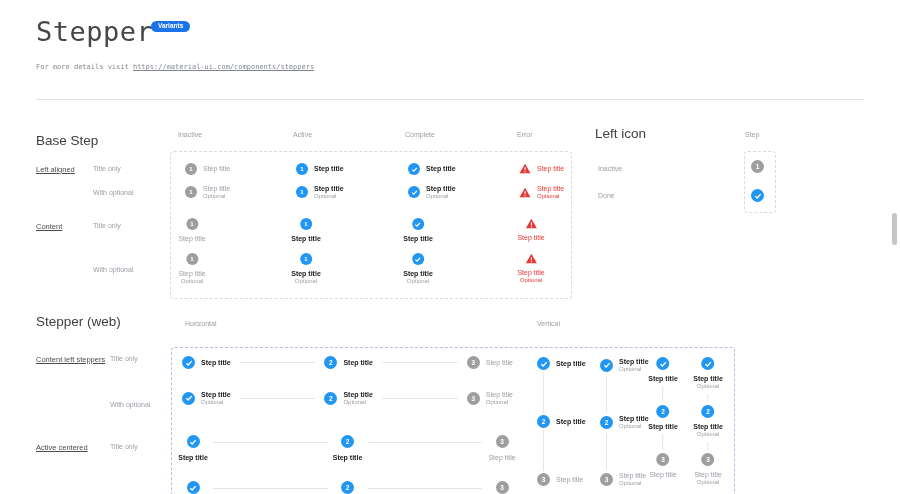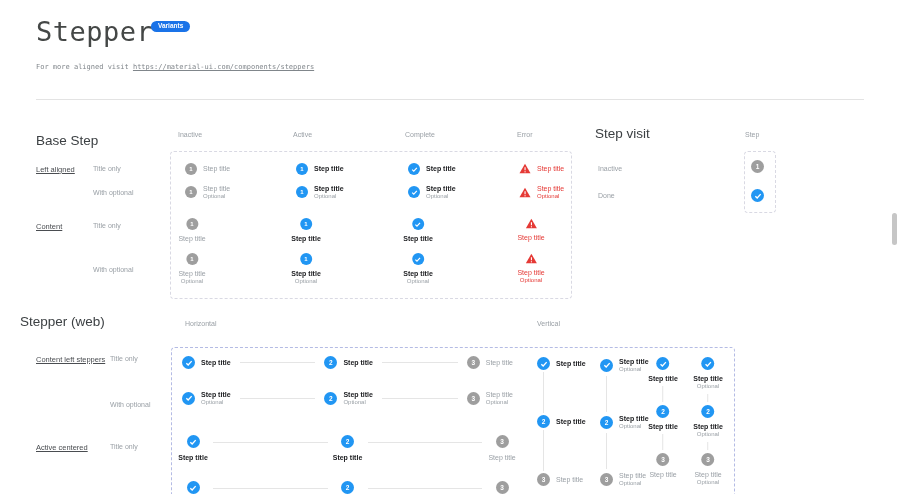--- a/index.html
+++ b/index.html
@@ -59,30 +59,30 @@
   .vlinec{width:1px;background:#e5e5e5;margin:3px 0;}
   .mt4{margin-top:4px;}
 
   .scrollthumb{width:5px;height:32px;border-radius:3px;background:#c6c6c6;}
 </style>
 </head>
 <body>
 
 <div class="abs page-title" style="left:36px;top:16px">Stepper</div>
 <div class="abs badge" style="left:151px;top:21px">Variants</div>
-<div class="abs subtitle" style="left:36px;top:63px"><span>For more aligned visit </span><a href="#">https://material-ui.com/components/steppers</a></div>
+<div class="abs subtitle" style="left:36px;top:63px"><span>For more details visit </span><a href="#">https://material-ui.com/components/steppers</a></div>
 <div class="abs divider" style="left:36px;top:99px;width:828px"></div>
 
 <div class="abs sec" style="left:36px;top:133px">Base Step</div>
 <div class="abs colh" style="left:178px;top:131px">Inactive</div>
 <div class="abs colh" style="left:293px;top:131px">Active</div>
 <div class="abs colh" style="left:405px;top:131px">Complete</div>
 <div class="abs colh" style="left:517px;top:131px">Error</div>
 
-<div class="abs sec" style="left:595px;top:126px">Step visit</div>
+<div class="abs sec" style="left:595px;top:126px">Left icon</div>
 <div class="abs colh" style="left:745px;top:131px">Step</div>
 
 <div class="abs dash" style="left:170px;top:151px;width:400px;height:146px"></div>
 <div class="abs dash" style="left:744px;top:151px;width:30px;height:60px"></div>
 
 <div class="abs lbl" style="left:36px;top:165px">Left aligned</div>
 <div class="abs sub" style="left:93px;top:165px">Title only</div>
 <div class="abs sub" style="left:93px;top:189px">With optional</div>
 <div class="abs lbl" style="left:36px;top:222px">Content</div>
 <div class="abs sub" style="left:93px;top:222px">Title only</div>
@@ -244,21 +244,21 @@
     </span>
 </div>
 <div class="abs" style="left:751px;top:189px">
   <span class="ic s13 blue">
       <svg width="8" height="8" viewBox="0 0 24 24">
         <path d="M4 12.5l5.5 5.5L20 6.5" stroke="#fff" stroke-width="4" fill="none"></path>
       </svg>
     </span>
 </div>
 
-<div class="abs sec" style="left:20px;top:314px">Stepper (web)</div>
+<div class="abs sec" style="left:36px;top:314px">Stepper (web)</div>
 <div class="abs colh" style="left:185px;top:320px">Horizontal</div>
 <div class="abs colh" style="left:537px;top:320px">Vertical</div>
 
 <div class="abs dash web" style="left:171px;top:347px;width:562px;height:200px"></div>
 
 <div class="abs lbl" style="left:36px;top:355px">Content left steppers</div>
 <div class="abs sub" style="left:110px;top:355px">Title only</div>
 <div class="abs sub" style="left:110px;top:401px">With optional</div>
 <div class="abs lbl" style="left:36px;top:443px">Active centered</div>
 <div class="abs sub" style="left:110px;top:443px">Title only</div>

